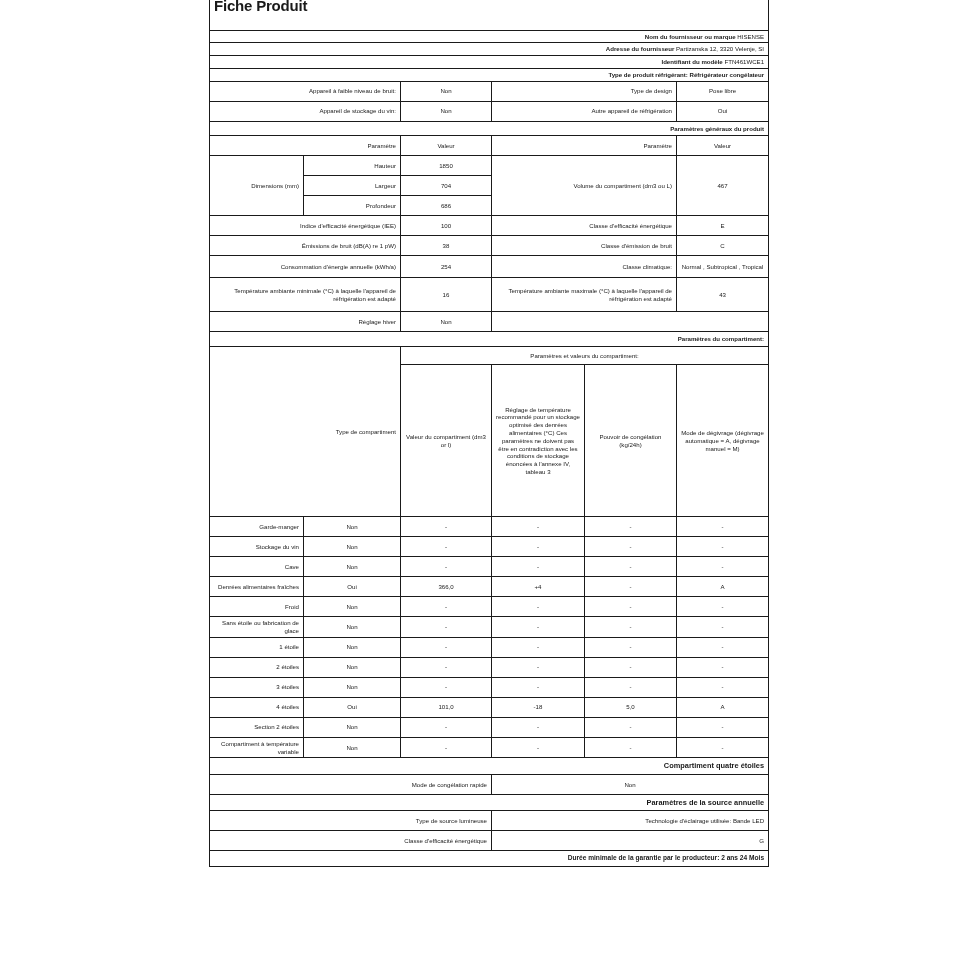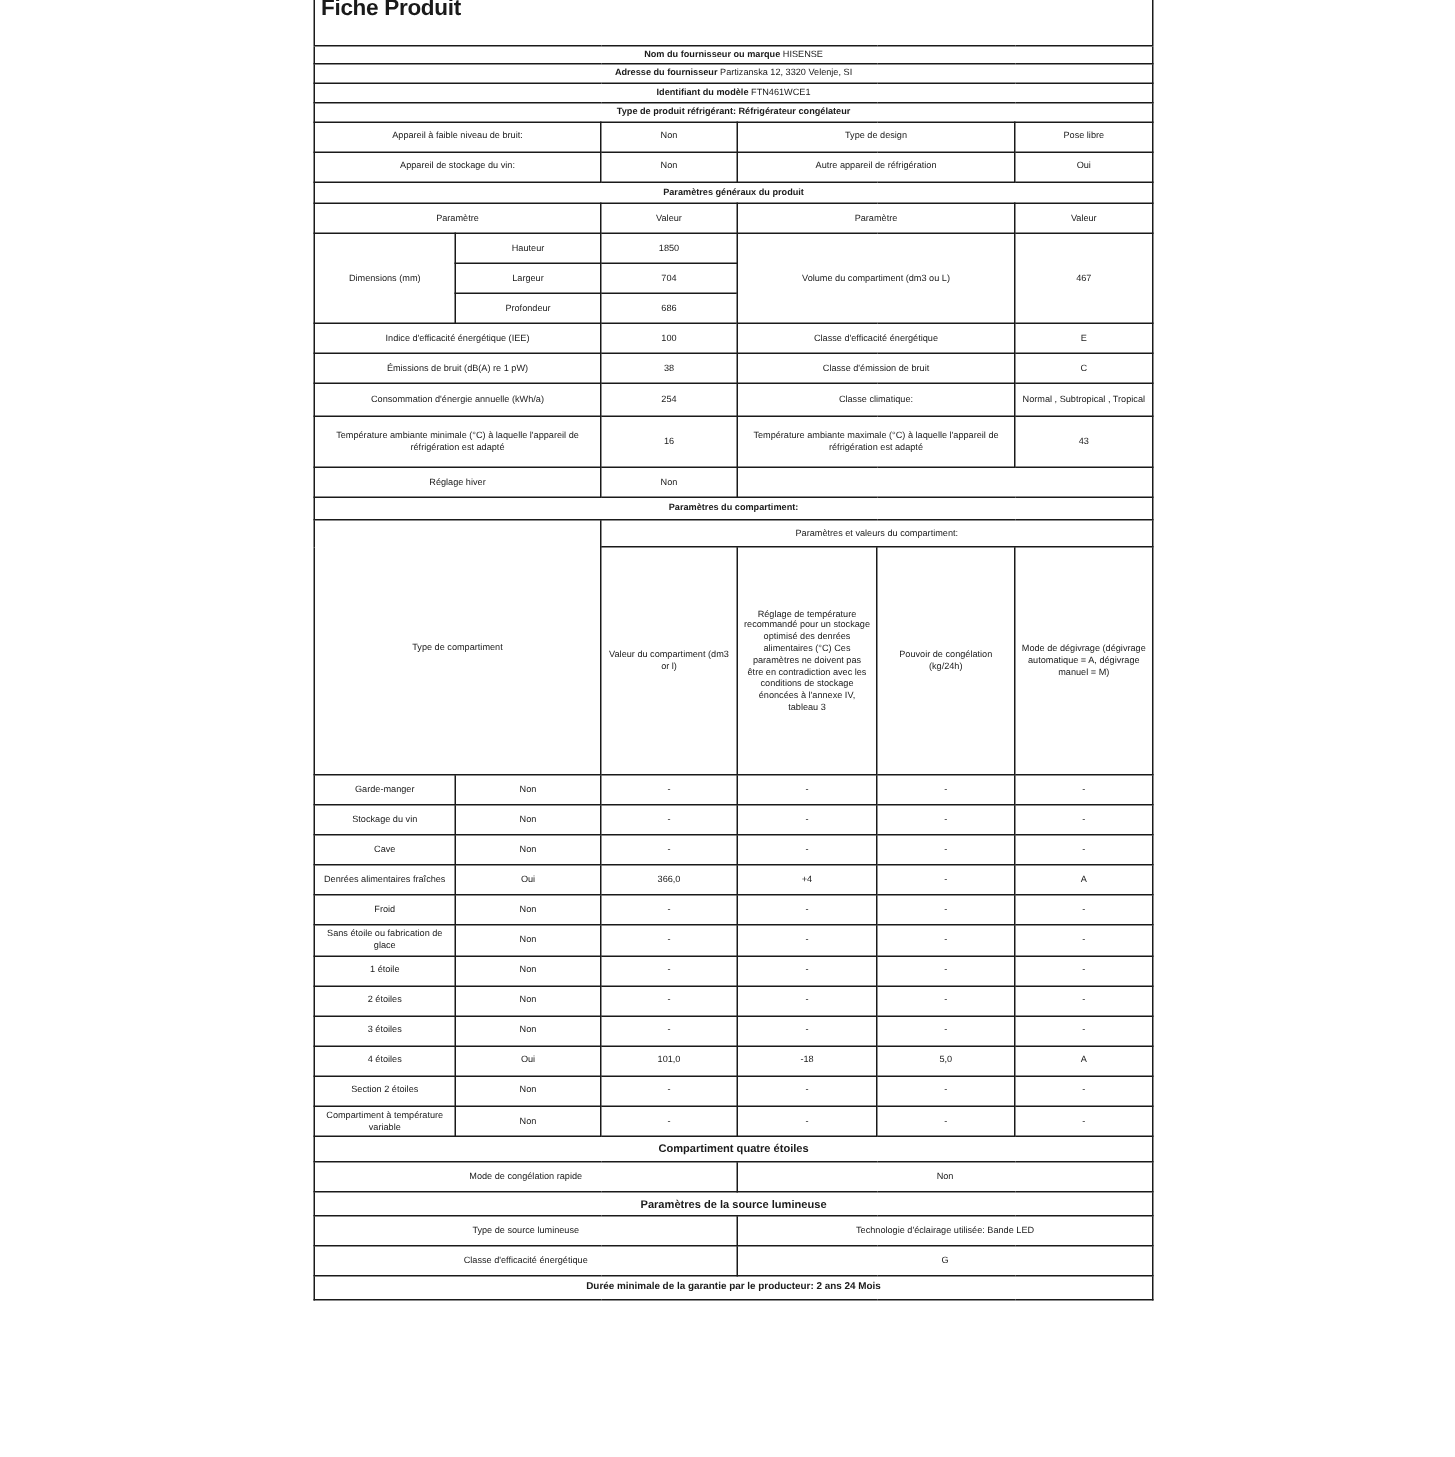--- a/index.html
+++ b/index.html
@@ -40,21 +40,21 @@
   }
   .title-text {
     font-size: 15px;
     font-weight: bold;
     letter-spacing: -0.2px;
     position: relative;
     top: -9px;
   }
   .b { font-weight: bold; }
   .c { text-align: center; }
-  .l { text-align: center; }
+  .l { text-align: right; }
   .lbl { font-weight: bold; }
   .val-inline { font-weight: normal; }
   .sec { font-weight: bold; font-size: 6.6px; padding-top: 3px !important; padding-bottom: 3px !important; }
   .tall-hdr { text-align: center; vertical-align: middle; font-size: 6.0px; line-height: 1.5; }
   .rowh { height: 20px; }
   .rowh2 { height: 22px; }
 </style>
 </head>
 <body>
 
@@ -295,21 +295,21 @@
         <tr>
       <td colspan="6" class="l sec" style="font-size:7.4px">Compartiment quatre étoiles</td>
     </tr>
 
     <tr class="rowh">
       <td colspan="3" class="l">Mode de congélation rapide</td>
       <td colspan="3" class="c">Non</td>
     </tr>
 
     <tr>
-      <td colspan="6" class="l sec" style="font-size:7.4px">Paramètres de la source lumineuse</td>
+      <td colspan="6" class="l sec" style="font-size:7.4px">Paramètres de la source annuelle</td>
     </tr>
 
     <tr class="rowh">
       <td colspan="3" class="l">Type de source lumineuse</td>
       <td colspan="3" class="l">Technologie d'éclairage utilisée: Bande LED</td>
     </tr>
 
     <tr class="rowh">
       <td colspan="3" class="l">Classe d'efficacité énergétique</td>
       <td colspan="3" class="l">G</td>

